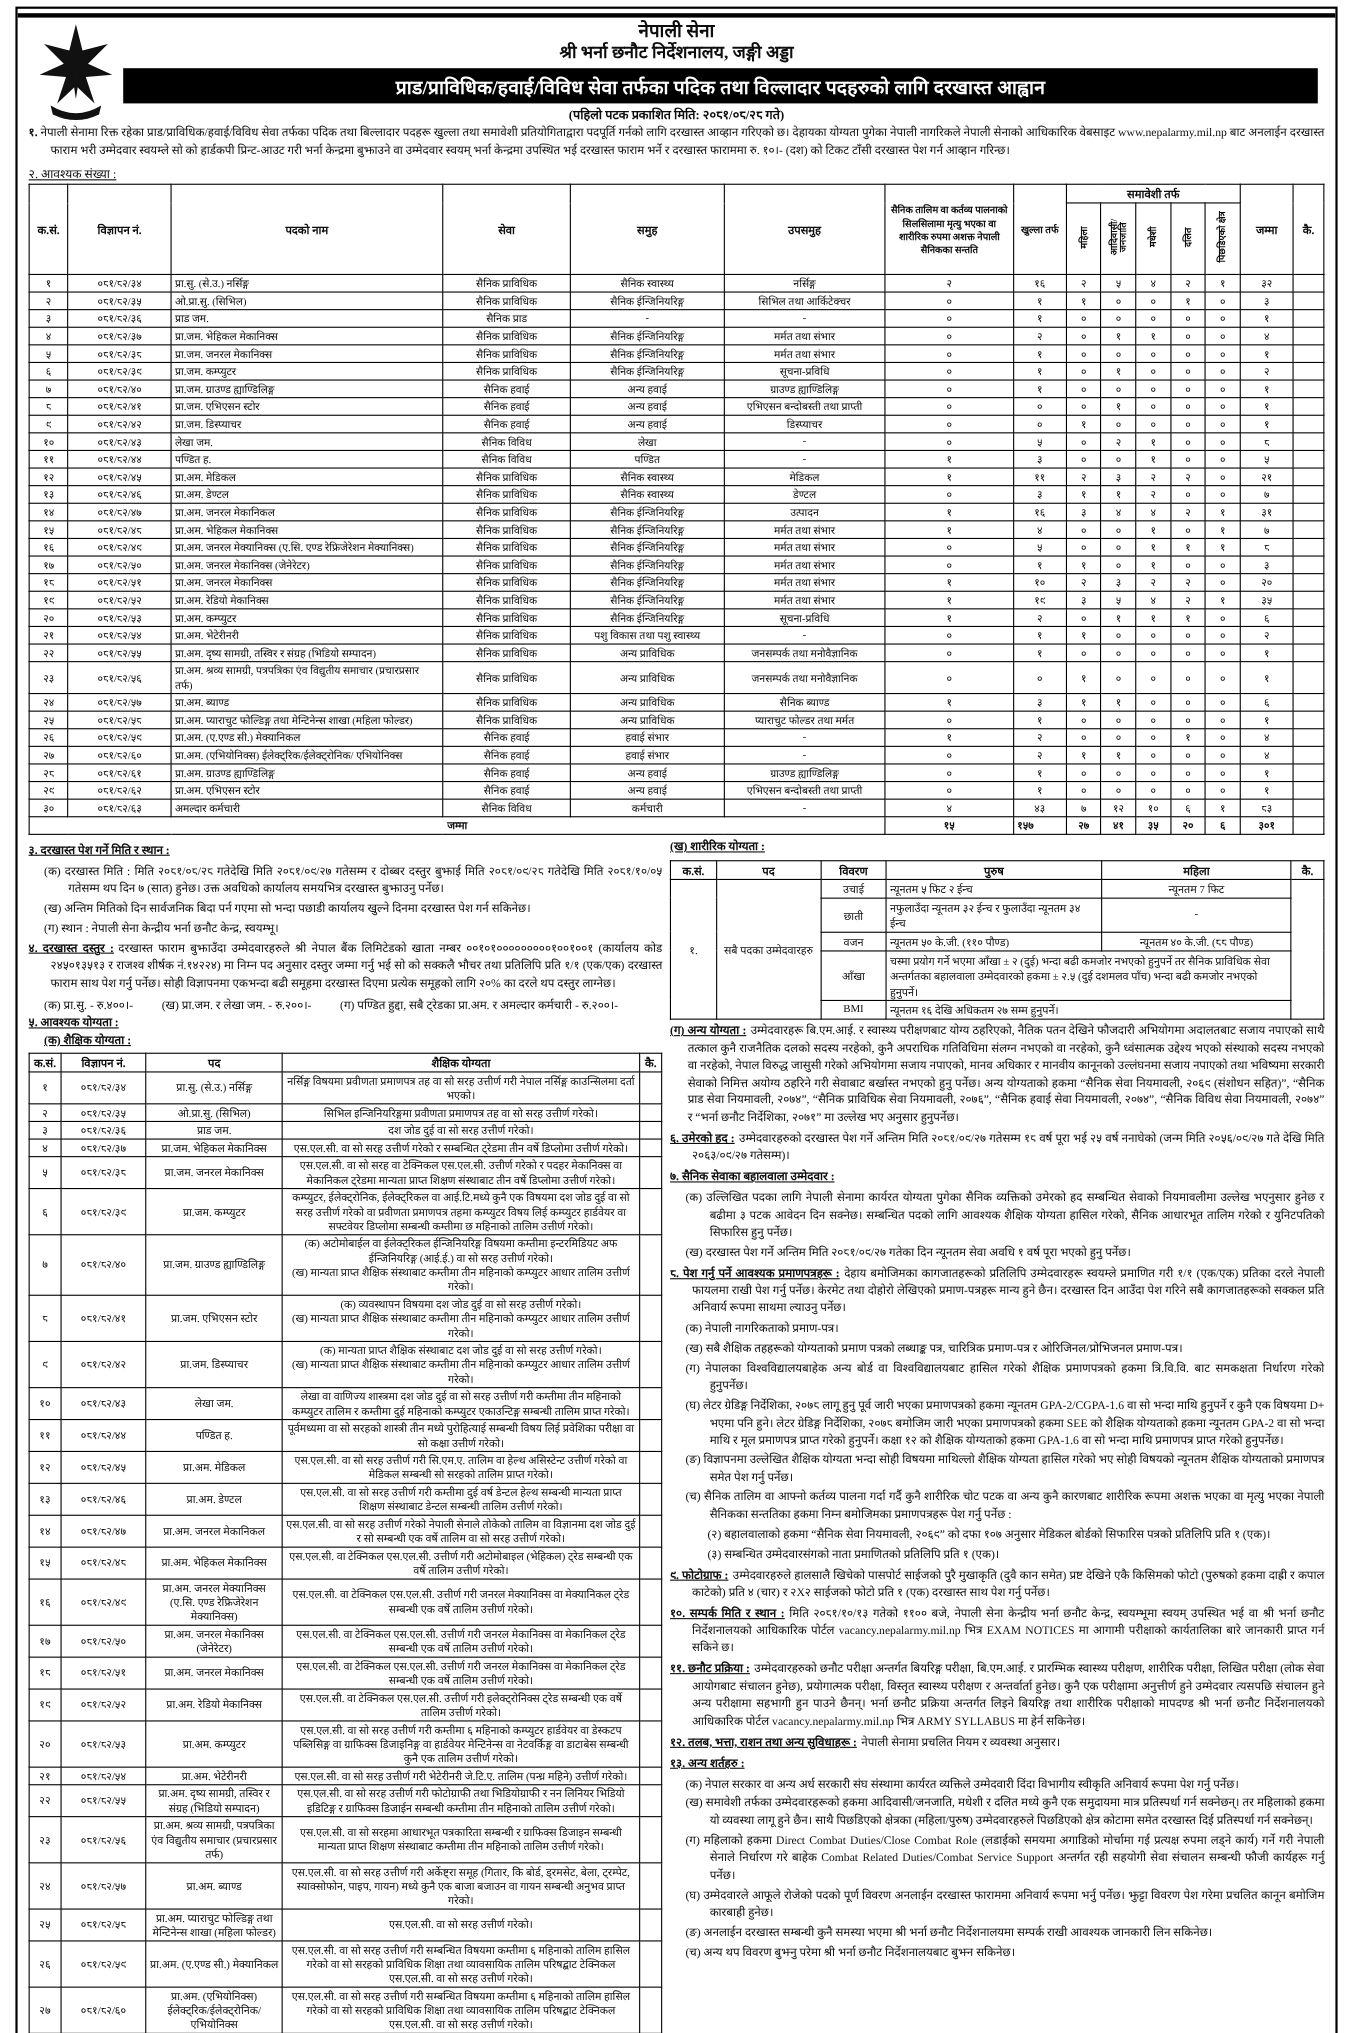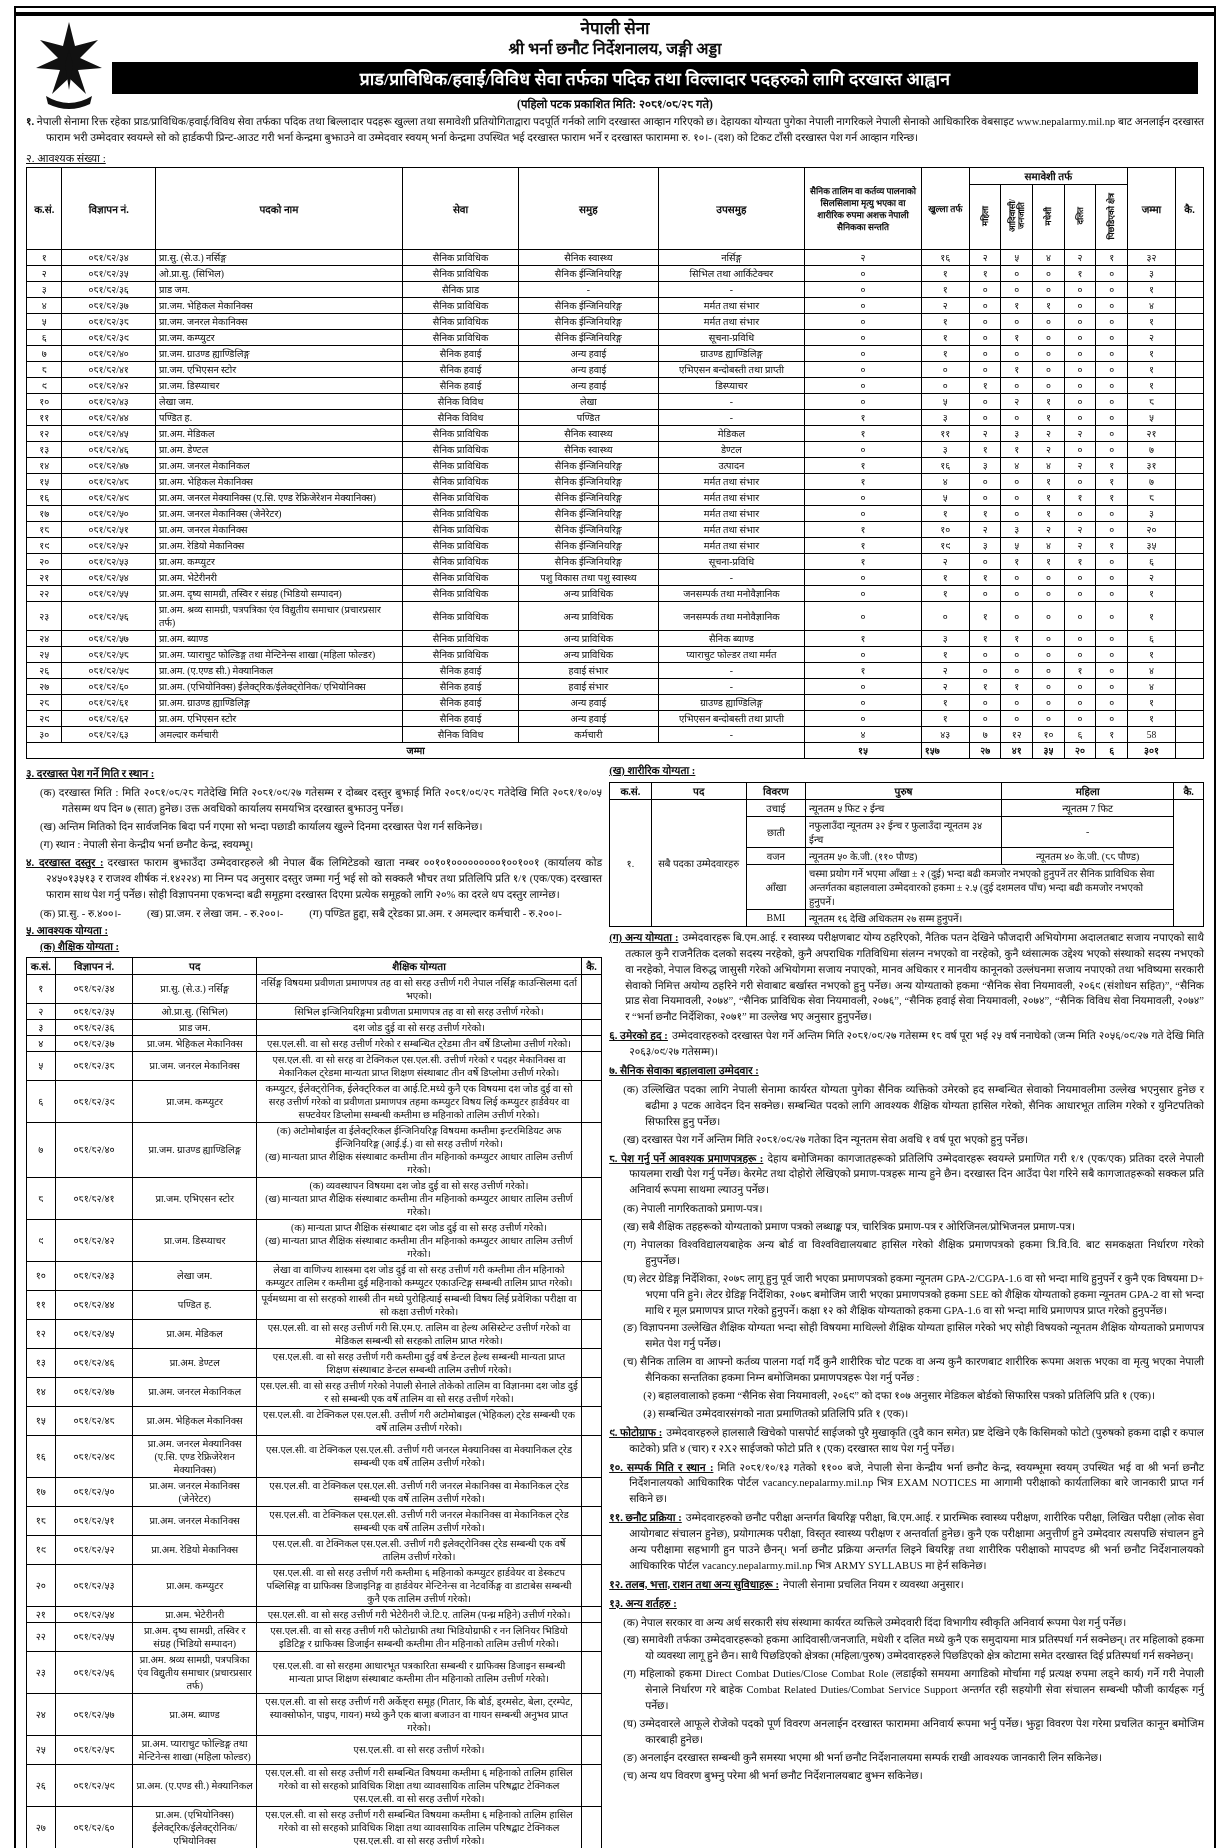--- a/index.html
+++ b/index.html
@@ -603,21 +603,21 @@
             <td>सैनिक विविध</td>
             <td>कर्मचारी</td>
             <td>-</td>
             <td>४</td>
             <td>४३</td>
             <td>७</td>
             <td>१२</td>
             <td>१०</td>
             <td>६</td>
             <td>१</td>
-            <td>58</td>
+            <td>८३</td>
             <td></td>
           </tr>
         </tbody>
       <tbody>
         <tr class="tot">
           <td colspan="6">जम्मा</td>
           <td>१५</td>
           <td>१५७</td>
           <td>२७</td>
           <td>४१</td>

